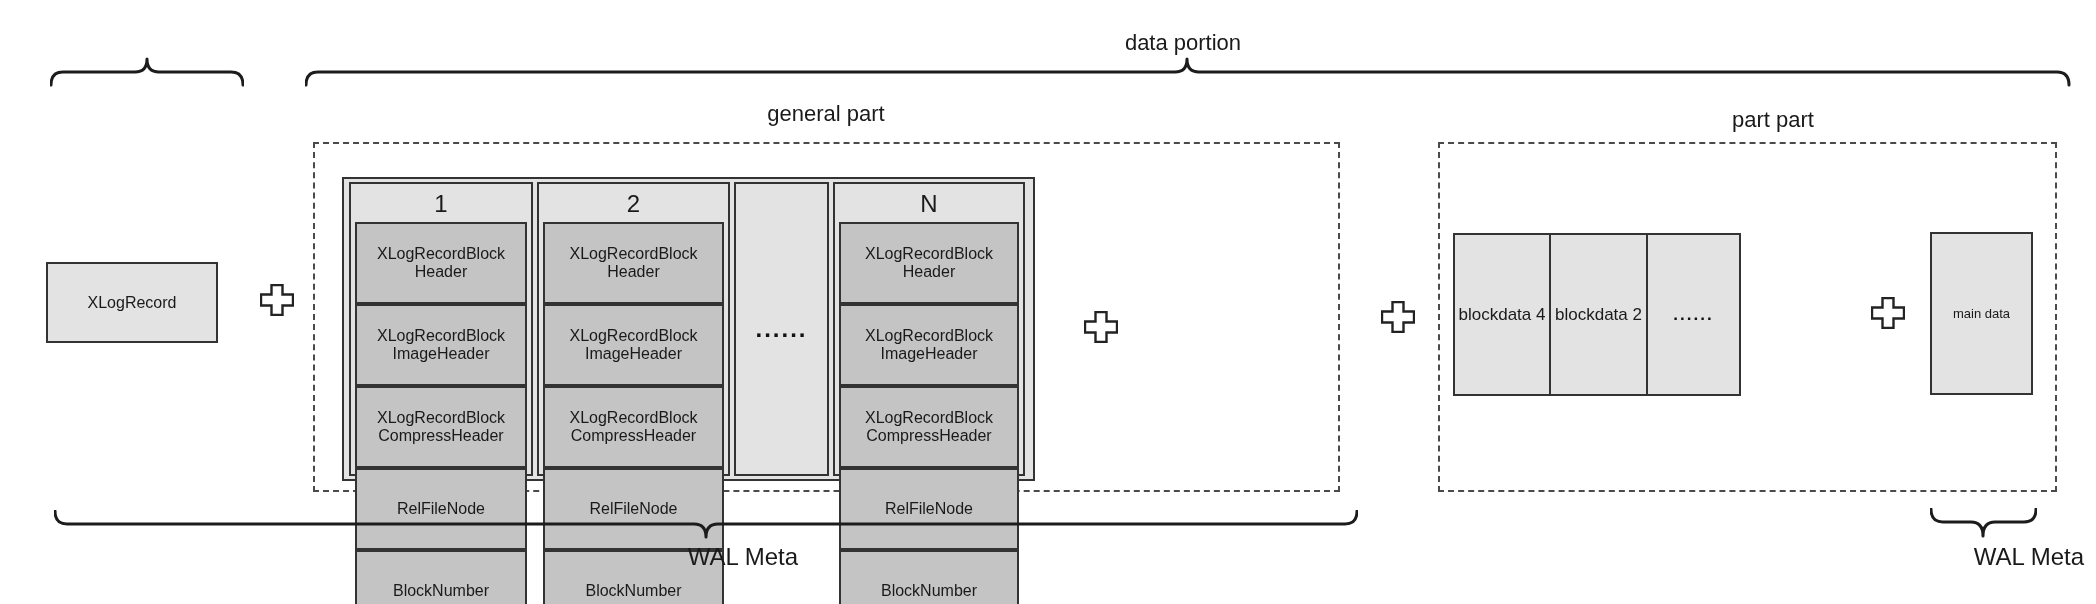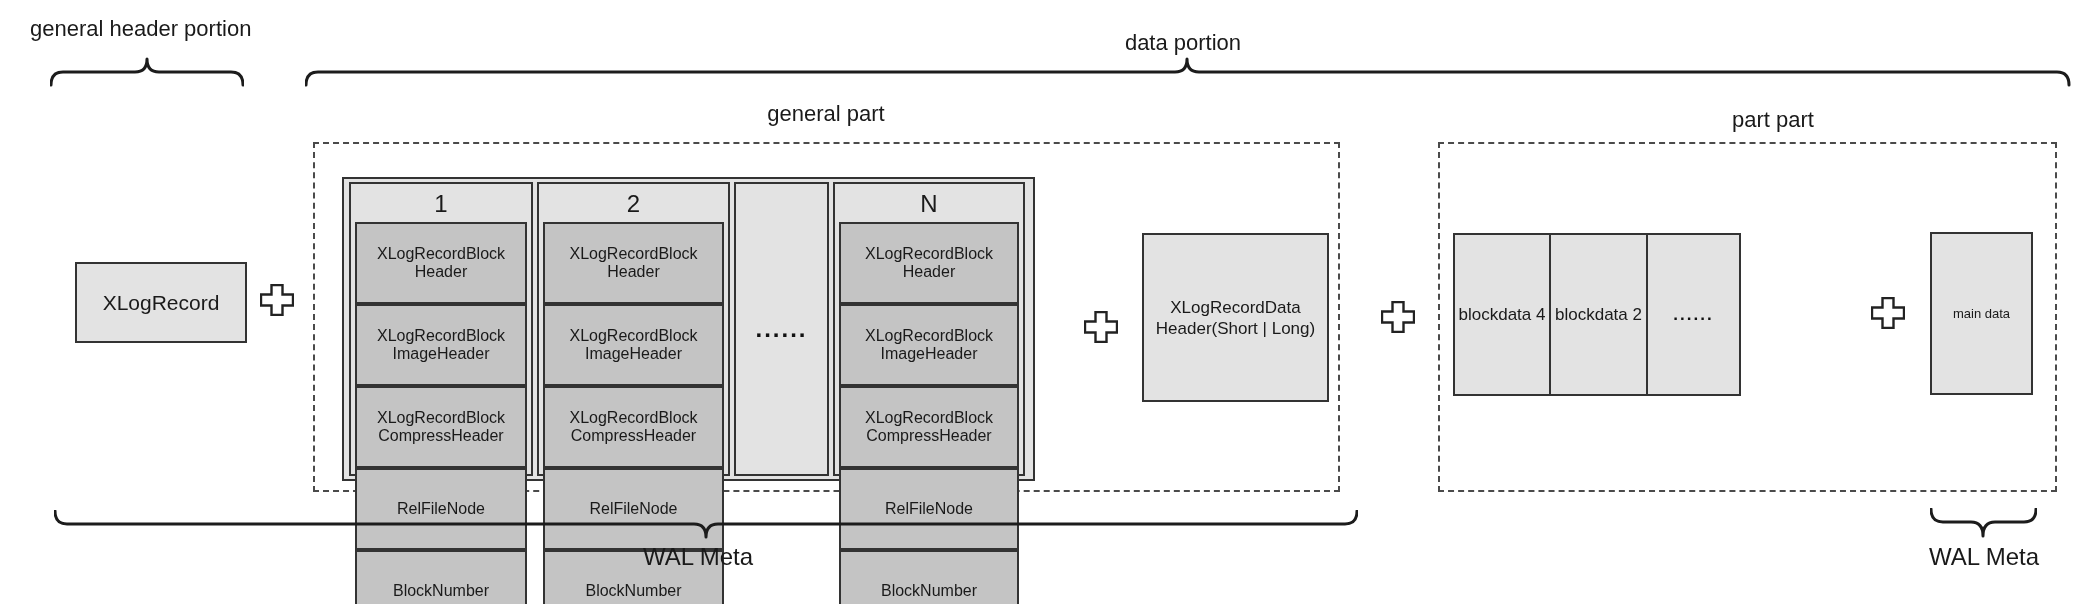--- a/index.html
+++ b/index.html
@@ -1,29 +1,29 @@
 <!DOCTYPE html>
 <html><head>
 <meta charset="utf-8">
 <style>
   html,body{margin:0;padding:0;background:#ffffff;}
   .canvas{
     position:relative;width:2096px;height:604px;background:#ffffff;
     font-family:"Liberation Sans",sans-serif;color:#1a1a1a;overflow:hidden;
   }
   .lbl{position:absolute;font-size:22px;line-height:26px;white-space:nowrap;text-align:center;}
-  .wal-lbl{position:absolute;font-size:24px;line-height:28px;text-align:center;white-space:nowrap;}
+  .wal-lbl{position:absolute;font-size:24px;line-height:28px;text-align:right;white-space:nowrap;}
   .brace{position:absolute;}
   .brace path{fill:none;stroke:#1c1c1c;stroke-width:3;stroke-linecap:round;stroke-linejoin:round;}
   .dashed{position:absolute;border:2px dashed #4a4a4a;background:transparent;}
   .box{
     position:absolute;background:#e3e3e3;border:2px solid #333333;
     display:flex;align-items:center;justify-content:center;text-align:center;
   }
-  #xlogrecord{left:75px;top:262px;width:168px;height:77px;font-size:21px;}
+  #xlogrecord{left:46px;top:262px;width:168px;height:77px;font-size:16px;}
   #xlogrecorddata{left:1142px;top:233px;width:167px;height:165px;font-size:17px;line-height:21px;padding:0 8px;}
   #maindata{left:1930px;top:232px;width:99px;height:159px;font-size:13px;}
   .plus{position:absolute;}
   .plus path{fill:#ffffff;stroke:#222222;stroke-width:2.4;}
   
   #block-container{
     position:absolute;left:342px;top:177px;width:689px;height:300px;
     background:#e3e3e3;border:2px solid #333333;
   }
   .col{position:absolute;background:#e3e3e3;border:2px solid #333333;}
@@ -48,21 +48,20 @@
   #bd-1{width:94px;}
   #bd-2{width:95px;}
   #bd-mid{width:91px;}
   #bd-n{width:98px;}
 </style>
 </head>
 <body>
 
 <div class="canvas">
 
-  <div class="lbl" style="left:30px;top:16px;">general header portion</div>
   <div class="lbl" style="left:1108px;top:30px;width:150px;">data portion</div>
   <div class="lbl" style="left:751px;top:101px;width:150px;">general part</div>
   <div class="lbl" style="left:1698px;top:107px;width:150px;">part part</div>
 
   <svg class="brace" style="left:50px;top:55px;" width="194" height="32" viewBox="0 0 194 32">
     <path d="M 1 30 Q 1 17 13 17 L 85 17 Q 97 17 97 4 Q 97 17 109 17 L 181 17 Q 193 17 193 30"></path>
   </svg>
   <svg class="brace" style="left:305px;top:55px;" width="1766" height="32" viewBox="0 0 1766 32">
     <path d="M 1 30 Q 1 17 13 17 L 870 17 Q 882 17 882 4 Q 882 17 894 17 L 1752 17 Q 1764 17 1764 30"></path>
   </svg>
@@ -110,23 +109,20 @@
       <div class="row">RelFileNode</div>
       <div class="row">BlockNumber</div>
     </div>
 
   </div>
 
   <svg class="plus" style="left:1084px;top:311px;" width="34" height="32" viewBox="0 0 34 32">
     <path d="M 11.5 1 H 22.5 V 10.5 H 33 V 21.5 H 22.5 V 31 H 11.5 V 21.5 H 1 V 10.5 H 11.5 Z"></path>
   </svg>
 
-  <div class="box" id="xlogrecorddata">
-    <span>XLogRecordData Header(Short | Long)</span>
-  </div>
 
   <svg class="plus" style="left:1381px;top:301px;" width="34" height="32" viewBox="0 0 34 32">
     <path d="M 11.5 1 H 22.5 V 10.5 H 33 V 21.5 H 22.5 V 31 H 11.5 V 21.5 H 1 V 10.5 H 11.5 Z"></path>
   </svg>
 
   <div id="blockdata-row">
     <div class="bd" id="bd-1">blockdata 4</div>
     <div class="bd" id="bd-2">blockdata 2</div>
     <div class="bd dots" id="bd-mid">......</div>
   </div>

